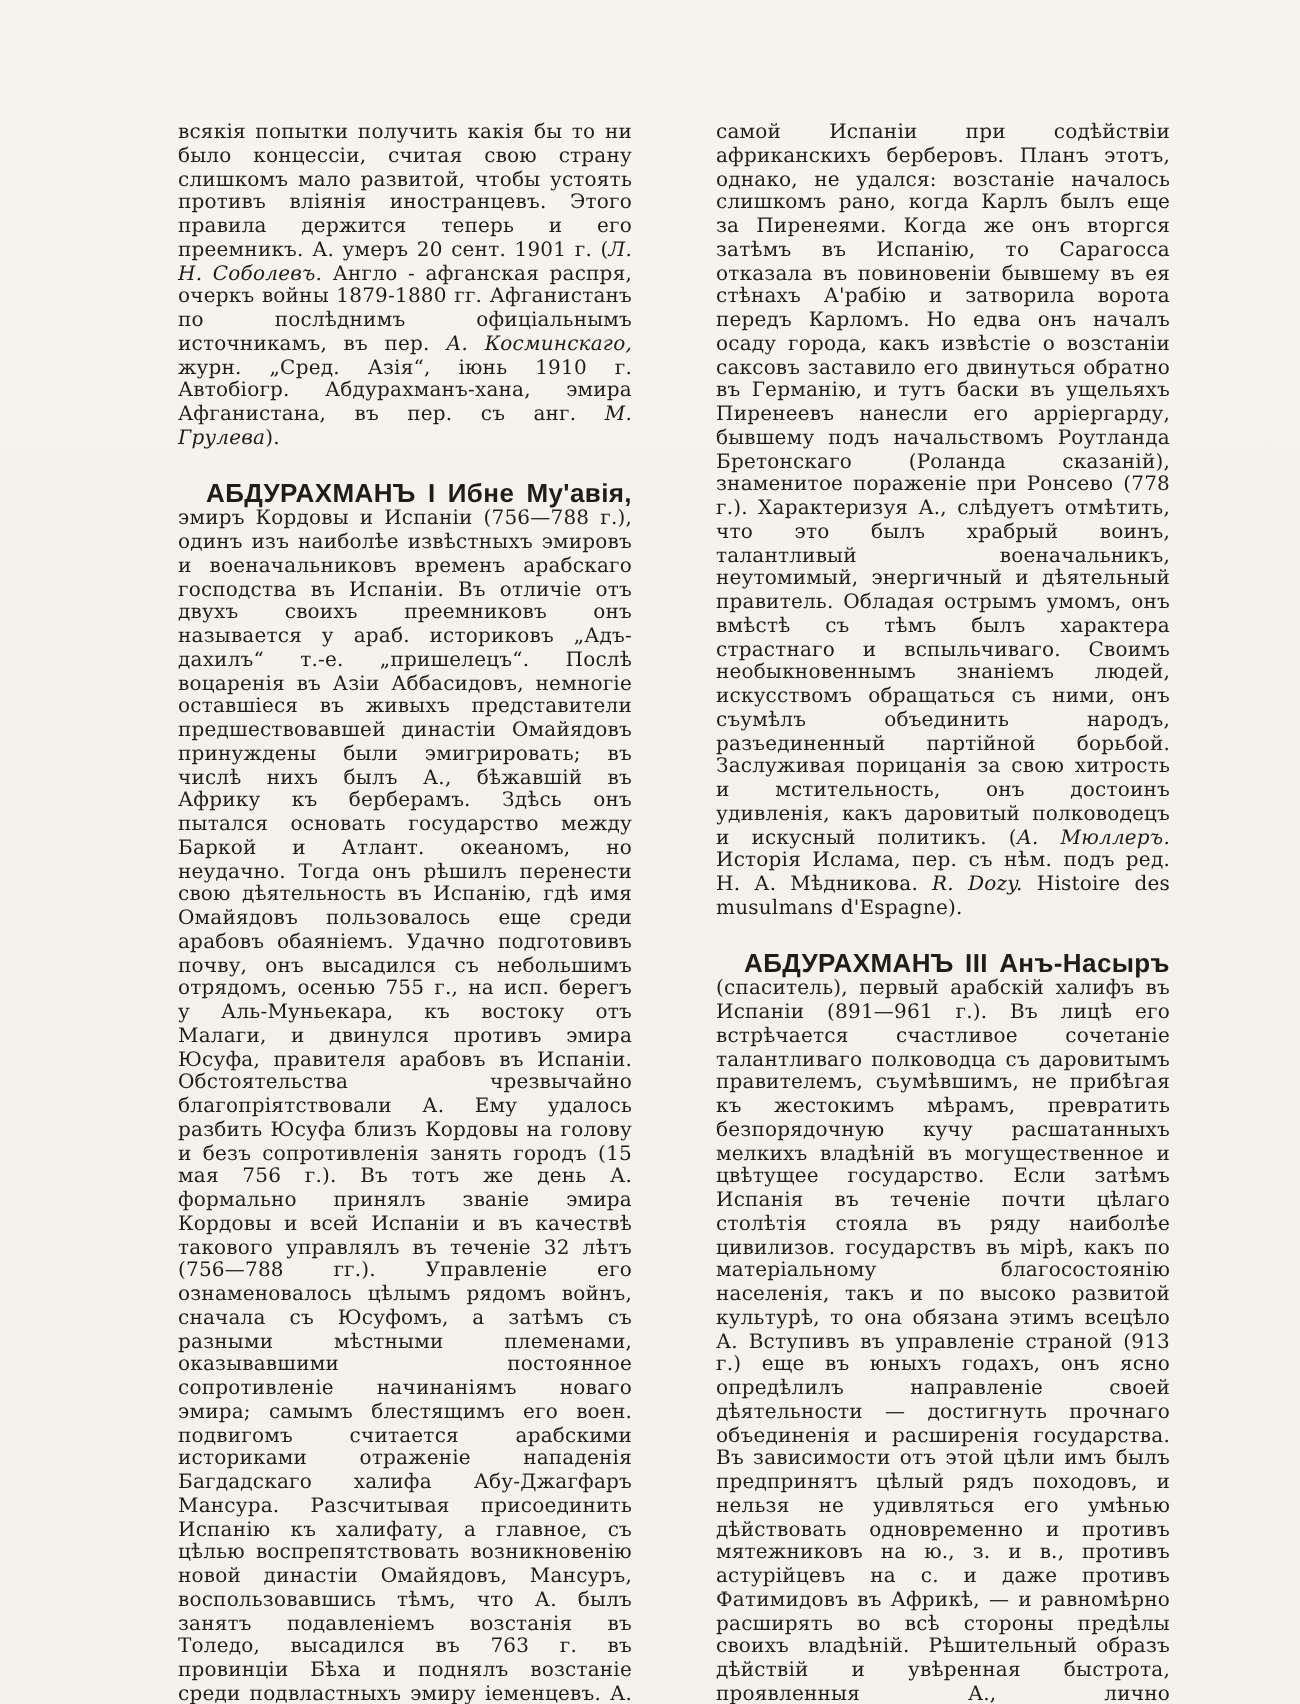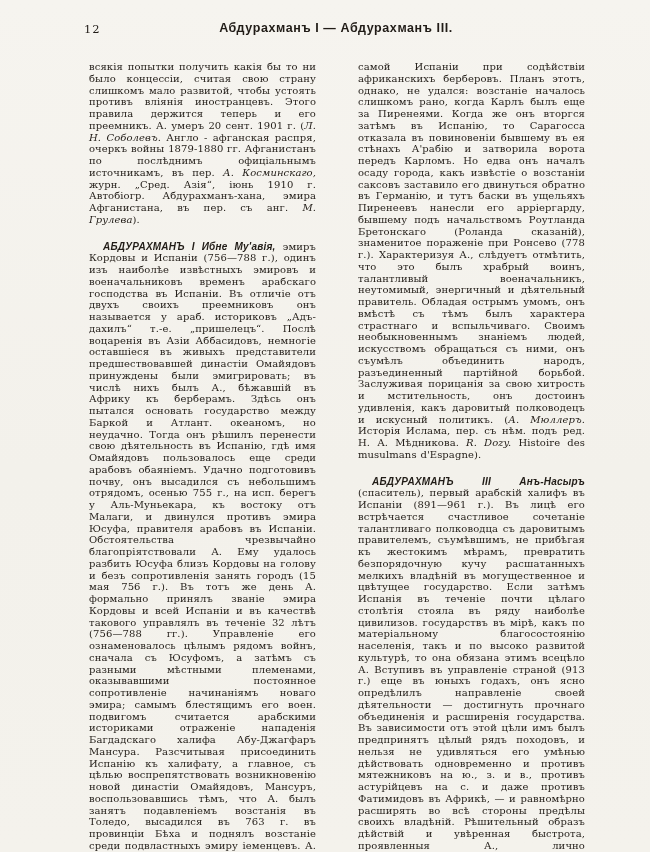--- a/index.html
+++ b/index.html
@@ -39,35 +39,30 @@
     line-height:11.75px;
     text-align:justify;
     letter-spacing:0.1px;
     word-spacing:0.5px;
   }
   .para{margin:15px;text-indent:0;}
   .entry{margin-top:11.5px;text-indent:14px;}
   .headword{
     font-family:"Liberation Sans", sans-serif;
     font-weight:700;
-    font-size:10px;
+    font-size:13px;
     letter-spacing:0.2px;
-    font-style:italic;
   }
   .it{font-style:italic;}
 </style>
 </head>
 <body>
 
 <div class="sheet">
 
-  <div class="page-header">
-    <span class="page-number">12</span>
-    <div class="running-title">Абдурахманъ I — Абдурахманъ III.</div>
-  </div>
 
   <div class="columns">
 
     <div class="col">
       <p class="para"><span>всякія попытки получить какія бы то ни было концессіи, считая свою страну слишкомъ мало развитой, чтобы устоять противъ вліянія иностранцевъ. Этого правила держится теперь и его преемникъ. А. умеръ 20 сент. 1901 г. (</span><span class="it">Л. Н. Соболевъ.</span><span> Англо - афганская распря, очеркъ войны 1879-1880 гг. Афганистанъ по послѣднимъ офиціальнымъ источникамъ, въ пер. </span><span class="it">А. Косминскаго,</span><span> журн. „Сред. Азія“, іюнь 1910 г. Автобіогр. Абдурахманъ-хана, эмира Афганистана, въ пер. съ анг. </span><span class="it">М. Грулева</span><span>).</span></p>
       <p class="para entry"><span class="headword">АБДУРАХМАНЪ I Ибне Му'авія,</span><span> эмиръ Кордовы и Испаніи (756—788 г.), одинъ изъ наиболѣе извѣстныхъ эмировъ и военачальниковъ временъ арабскаго господства въ Испаніи. Въ отличіе отъ двухъ своихъ преемниковъ онъ называется у араб. историковъ „Адъ-дахилъ“ т.-е. „пришелецъ“. Послѣ воцаренія въ Азіи Аббасидовъ, немногіе оставшіеся въ живыхъ представители предшествовавшей династіи Омайядовъ принуждены были эмигрировать; въ числѣ нихъ былъ А., бѣжавшій въ Африку къ берберамъ. Здѣсь онъ пытался основать государство между Баркой и Атлант. океаномъ, но неудачно. Тогда онъ рѣшилъ перенести свою дѣятельность въ Испанію, гдѣ имя Омайядовъ пользовалось еще среди арабовъ обаяніемъ. Удачно подготовивъ почву, онъ высадился съ небольшимъ отрядомъ, осенью 755 г., на исп. берегъ у Аль-Муньекара, къ востоку отъ Малаги, и двинулся противъ эмира Юсуфа, правителя арабовъ въ Испаніи. Обстоятельства чрезвычайно благопріятствовали А. Ему удалось разбить Юсуфа близъ Кордовы на голову и безъ сопротивленія занять городъ (15 мая 756 г.). Въ тотъ же день А. формально принялъ званіе эмира Кордовы и всей Испаніи и въ качествѣ такового управлялъ въ теченіе 32 лѣтъ (756—788 гг.). Управленіе его ознаменовалось цѣлымъ рядомъ войнъ, сначала съ Юсуфомъ, а затѣмъ съ разными мѣстными племенами, оказывавшими постоянное сопротивленіе начинаніямъ новаго эмира; самымъ блестящимъ его воен. подвигомъ считается арабскими историками отраженіе нападенія Багдадскаго халифа Абу-Джагфаръ Мансура. Разсчитывая присоединить Испанію къ халифату, а главное, съ цѣлью воспрепятствовать возникновенію новой династіи Омайядовъ, Мансуръ, воспользовавшись тѣмъ, что А. былъ занятъ подавленіемъ возстанія въ Толедо, высадился въ 763 г. въ провинціи Бѣха и поднялъ возстаніе среди подвластныхъ эмиру іеменцевъ. А. лично двинулся противъ войскъ халифа, но, располагая незначительными силами, принужденъ былъ отступить къ Кармону, гдѣ былъ окруженъ врагами, настойчиво осаждавшими его въ теченіе двухъ мѣсяцевъ. На выручку никакой надежды не было. Тогда А. рѣшился на крайнее средство: во главѣ 700 отборныхъ воиновъ онъ бросился неожиданно на врага; атака была произведена съ такой стремительностью, что непріятель принужденъ былъ снять осаду и отступить въ Африку. Въ заключеніе слѣдуетъ отмѣтить столкновеніе А. съ Карломъ Великимъ. Между Карломъ и сарацинами былъ заключенъ договоръ, согласно которому первый долженъ былъ вторгнуться въ Испанію, гдѣ одинъ изъ іеменскихъ вождей, Сулейманъ Аль-А'рабій обѣщалъ придти на помощь изъ Барцелоны или Сарагоссы; въ то же время должно было начаться возстаніе и въ</span></p>
     </div>
 
     <div class="col">
       <p class="para"><span>самой Испаніи при содѣйствіи африканскихъ берберовъ. Планъ этотъ, однако, не удался: возстаніе началось слишкомъ рано, когда Карлъ былъ еще за Пиренеями. Когда же онъ вторгся затѣмъ въ Испанію, то Сарагосса отказала въ повиновеніи бывшему въ ея стѣнахъ А'рабію и затворила ворота передъ Карломъ. Но едва онъ началъ осаду города, какъ извѣстіе о возстаніи саксовъ заставило его двинуться обратно въ Германію, и тутъ баски въ ущельяхъ Пиренеевъ нанесли его арріергарду, бывшему подъ начальствомъ Роутланда Бретонскаго (Роланда сказаній), знаменитое пораженіе при Ронсево (778 г.). Характеризуя А., слѣдуетъ отмѣтить, что это былъ храбрый воинъ, талантливый военачальникъ, неутомимый, энергичный и дѣятельный правитель. Обладая острымъ умомъ, онъ вмѣстѣ съ тѣмъ былъ характера страстнаго и вспыльчиваго. Своимъ необыкновеннымъ знаніемъ людей, искусствомъ обращаться съ ними, онъ съумѣлъ объединить народъ, разъединенный партійной борьбой. Заслуживая порицанія за свою хитрость и мстительность, онъ достоинъ удивленія, какъ даровитый полководецъ и искусный политикъ. (</span><span class="it">А. Мюллеръ.</span><span> Исторія Ислама, пер. съ нѣм. подъ ред. Н. А. Мѣдникова. </span><span class="it">R. Dozy.</span><span> Histoire des musulmans d'Espagne).</span></p>

